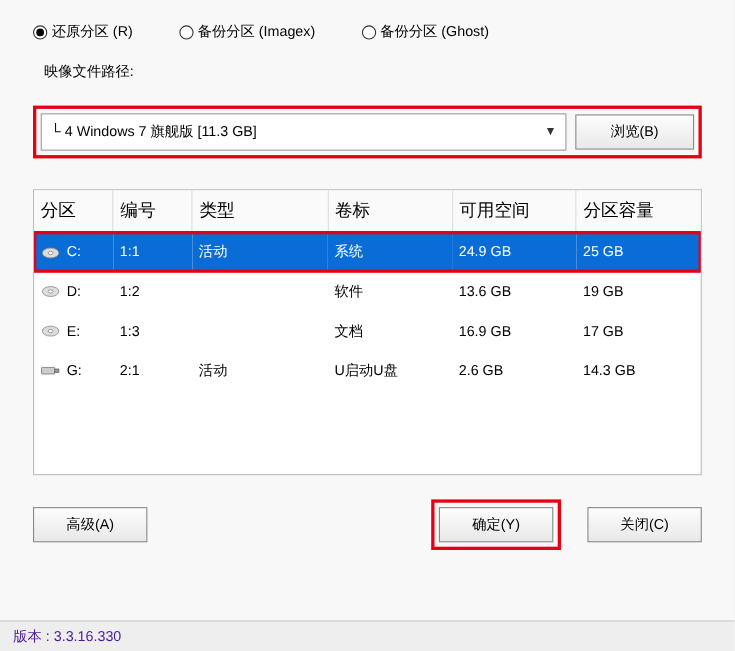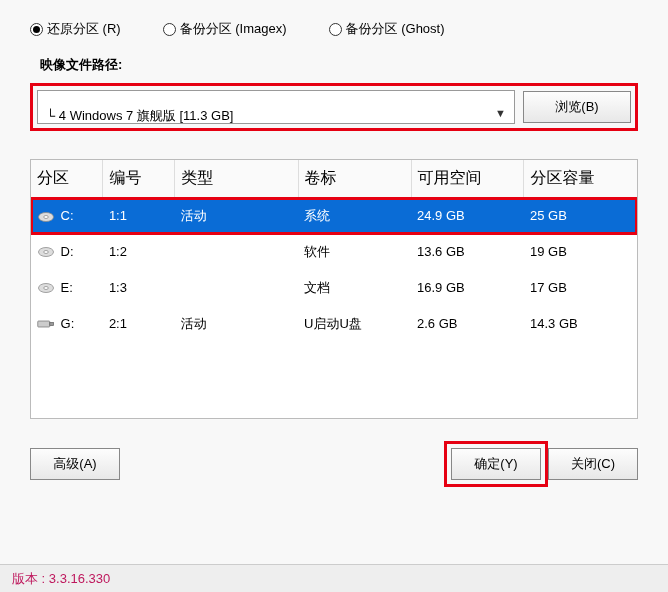--- a/index.html
+++ b/index.html
@@ -5,24 +5,24 @@
 * { box-sizing: border-box; margin: 0; padding: 0; }
 body { font-family: "Microsoft YaHei", SimSun, Arial, sans-serif; font-size: 13px; background: #f0f0f0; color: #000; }
 .window { width: 668px; height: 592px; background: #f8f8f8; position: relative; }
 .content { padding: 20px 30px 0 30px; }
 
 .radio-row { display: flex; gap: 42px; margin-bottom: 18px; align-items: center; }
 .radio-item { display: flex; align-items: center; gap: 4px; cursor: pointer; }
 .radio-circle { width: 13px; height: 13px; border: 1px solid #333; border-radius: 50%; display: inline-flex; align-items: center; justify-content: center; background: #fff; }
 .radio-circle.checked::after { content: ""; width: 7px; height: 7px; background: #000; border-radius: 50%; display: block; }
 
-.path-label { margin-bottom: 9px; margin-left: 10px; font-weight: bold; }
+.path-label { margin-bottom: 22px; margin-left: 10px; }
 
 .path-row { display: flex; gap: 8px; align-items: center; border: 3px solid #e60012; padding: 4px; margin-bottom: 28px; }
-.path-select { flex: 1; height: 20px; border: 1px solid #999; background: #fff; display: flex; align-items: flex-start; justify-content: space-between; padding: 16px 8px; cursor: pointer; }
+.path-select { flex: 1; height: 20px; border: 1px solid #999; background: #fff; display: flex; align-items: center; justify-content: space-between; padding: 16px 8px; cursor: pointer; }
 .path-text { font-size: 13px; }
 .chevron { font-size: 11px; color: #333; }
 .browse-btn { width: 108px; height: 32px; border: 1px solid #888; background: linear-gradient(#fdfdfd,#e8e8e8); cursor: pointer; font-size: 13px; }
 
 .table-wrap { border: 1px solid #bbb; background: #fff; height: 260px; overflow: hidden; }
 table { width: 100%; border-collapse: collapse; table-layout: fixed; }
 th { text-align: left; font-weight: normal; padding: 8px 6px; border-right: 1px solid #ddd; border-bottom: 1px solid #ccc; background: #fafafa; font-size: 16px; }
 th:last-child { border-right: none; }
 td { padding: 8px 6px; font-size: 13px; border: none; }
 tbody tr { height: 36px; }
@@ -30,25 +30,25 @@
 .drive-icon { width: 18px; height: 14px; display: inline-block; vertical-align: middle; margin-right: 2px; }
 
 .col-part { width: 70px; }
 .col-num { width: 70px; }
 .col-type { width: 120px; }
 .col-label { width: 110px; }
 .col-free { width: 110px; }
 .col-cap { width: 110px; }
 
 .btn-row { display: flex; justify-content: space-between; margin-top: 22px; align-items: center; }
-.btn { width: 90px; height: 32px; border: 1px solid #888; background: linear-gradient(#fdfdfd,#e8e8e8); cursor: pointer; font-size: 13px; }
-.btn-right-group { display: flex; align-items: center; justify-content: flex-end; }
+.btn { width: 104px; height: 32px; border: 1px solid #888; background: linear-gradient(#fdfdfd,#e8e8e8); cursor: pointer; font-size: 13px; }
+.btn-right-group { display: flex; gap: 24px; align-items: center; justify-content: flex-end; }
 .ok-wrap { border: 3px solid #e60012; padding: 4px; display: inline-block; }
 
-.status-bar { position: absolute; bottom: 0; left: 0; right: 0; height: 28px; background: #eee; border-top: 1px solid #ccc; display: flex; align-items: center; padding: 0 12px; gap: 30px; font-size: 13px; color: #be185d; }
+.status-bar { position: absolute; bottom: 0; left: 0; right: 0; height: 28px; background: #eee; border-top: 1px solid #ccc; display: flex; align-items: center; padding: 0 12px; gap: 30px; font-size: 13px; color: #4c1d95; }
 </style>
 </head>
 <body>
 
 <div class="window">
   <div class="content">
 
     <div class="radio-row">
       <label class="radio-item">
         <span class="radio-circle checked"></span>

